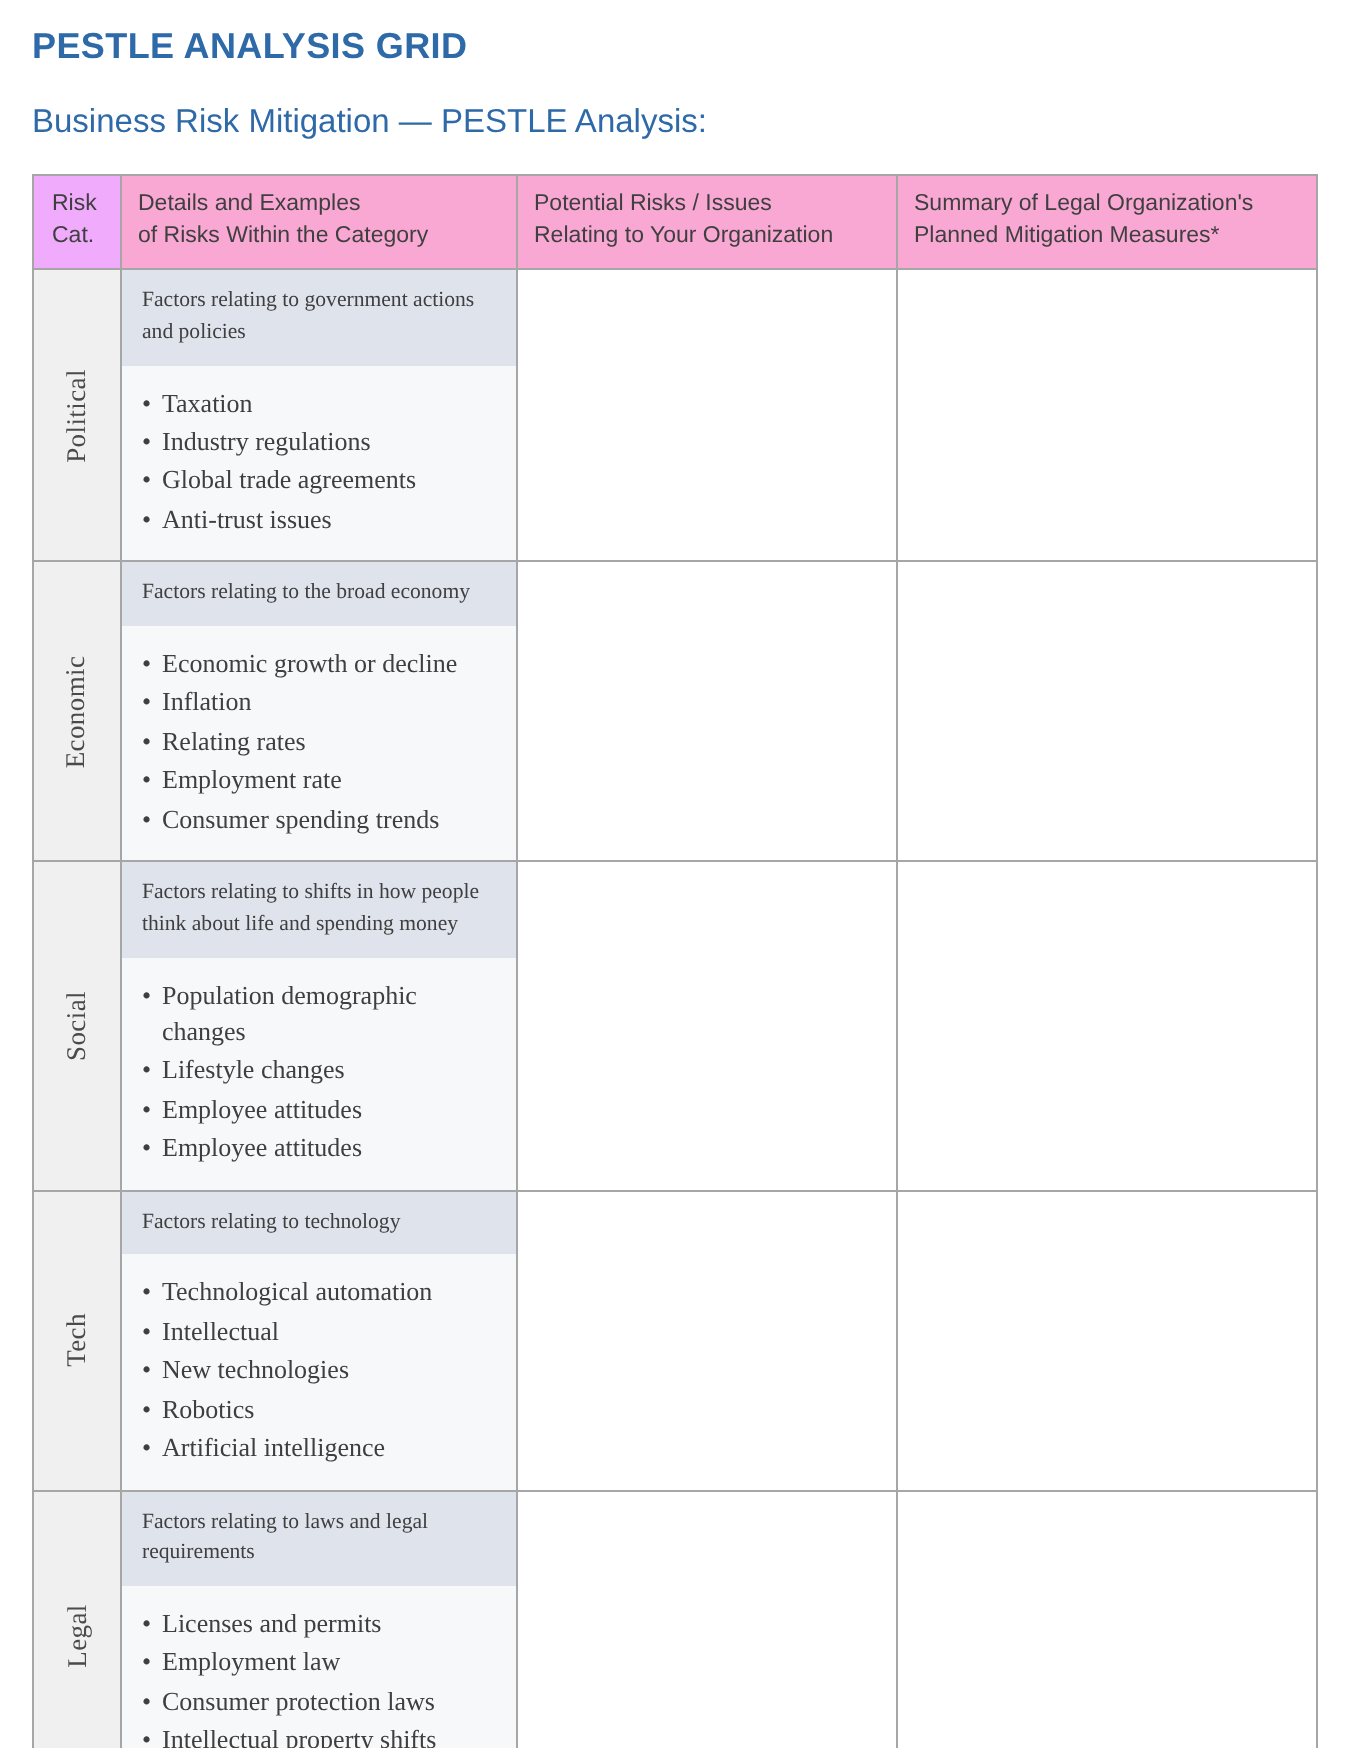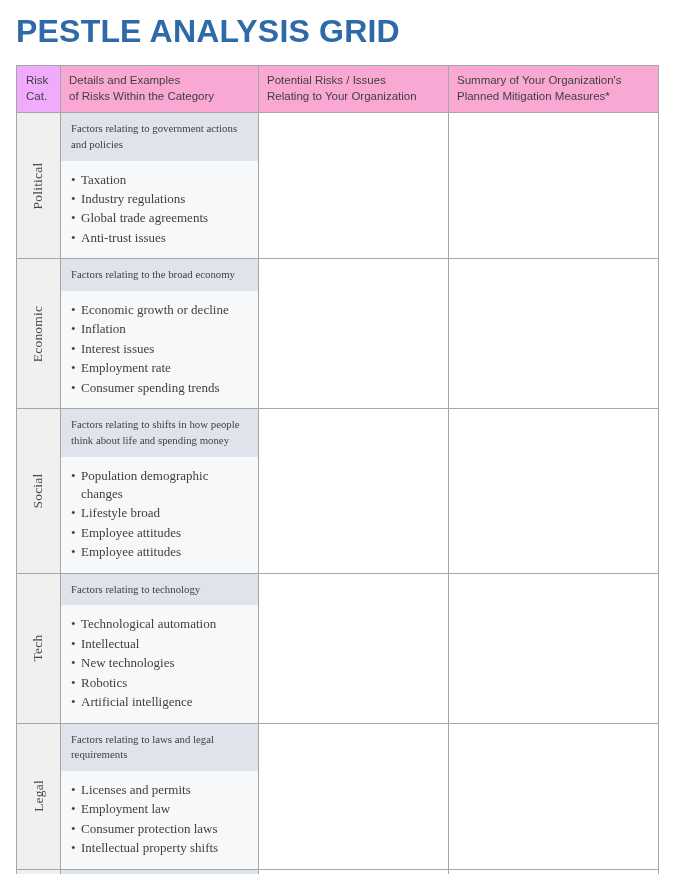--- a/index.html
+++ b/index.html
@@ -21,21 +21,21 @@
     width: 674px;
     height: 874px;
     padding: 0;
   }
 
   
   .title-block {
     padding: 14px 16px 0 16px;
   }
   .main-title {
-    font-size: 32px;
+    font-size: 18px;
     font-weight: bold;
     letter-spacing: 0.2px;
     color: #2e69a8;
     line-height: 1.1;
     margin: 0 0 16px 0;
   }
   .subtitle {
     font-size: 16.5px;
     color: #2e69a8;
     line-height: 1.42;
@@ -142,20 +142,21 @@
   td.blank-cell { background: #ffffff; }
 </style>
 </head>
 <body>
 
 <div class="page">
 
   <div class="title-block">
     <h1 class="main-title">PESTLE ANALYSIS GRID</h1>
     <div class="subtitle">
+      <span class="sub-line">Business Risk Mitigation — PESTLE Analysis:</span>
     </div>
   </div>
 
   <div class="grid-wrap">
     <table class="pestle">
       <colgroup>
         <col class="c-cat">
         <col class="c-det">
         <col class="c-risk">
         <col class="c-sum">
@@ -168,21 +169,21 @@
           </th>
           <th>
             <span class="hl">Details and Examples</span>
             <span class="hl">of Risks Within the Category</span>
           </th>
           <th>
             <span class="hl">Potential Risks / Issues</span>
             <span class="hl">Relating to Your Organization</span>
           </th>
           <th>
-            <span class="hl">Summary of Your Organization's</span>
+            <span class="hl">Summary of Legal Organization's</span>
             <span class="hl">Planned Mitigation Measures*</span>
           </th>
         </tr>
       </thead>
       <tbody id="grid-body">
           <tr style="height: 100px;">
             <td class="cat-cell">
               <div class="cat-rot">
                 <span>Political</span>
               </div>
@@ -203,39 +204,39 @@
             <td class="cat-cell">
               <div class="cat-rot">
                 <span>Economic</span>
               </div>
             </td>
             <td class="det-cell">
               <div class="det-desc">Factors relating to the broad economy</div>
               <ul class="det-list">
                 <li>Economic growth or decline</li>
                 <li>Inflation</li>
-                <li>Interest issues</li>
+                <li>Relating rates</li>
                 <li>Employment rate</li>
                 <li>Consumer spending trends</li>
               </ul>
             </td>
             <td class="blank-cell"></td>
             <td class="blank-cell"></td>
           </tr>
           <tr style="height: 116px;">
             <td class="cat-cell">
               <div class="cat-rot">
                 <span>Social</span>
               </div>
             </td>
             <td class="det-cell">
               <div class="det-desc">Factors relating to shifts in how people think about life and spending money</div>
               <ul class="det-list">
                 <li>Population demographic changes</li>
-                <li>Lifestyle broad</li>
+                <li>Lifestyle changes</li>
                 <li>Employee attitudes</li>
                 <li>Employee attitudes</li>
               </ul>
             </td>
             <td class="blank-cell"></td>
             <td class="blank-cell"></td>
           </tr>
           <tr style="height: 109px;">
             <td class="cat-cell">
               <div class="cat-rot">

